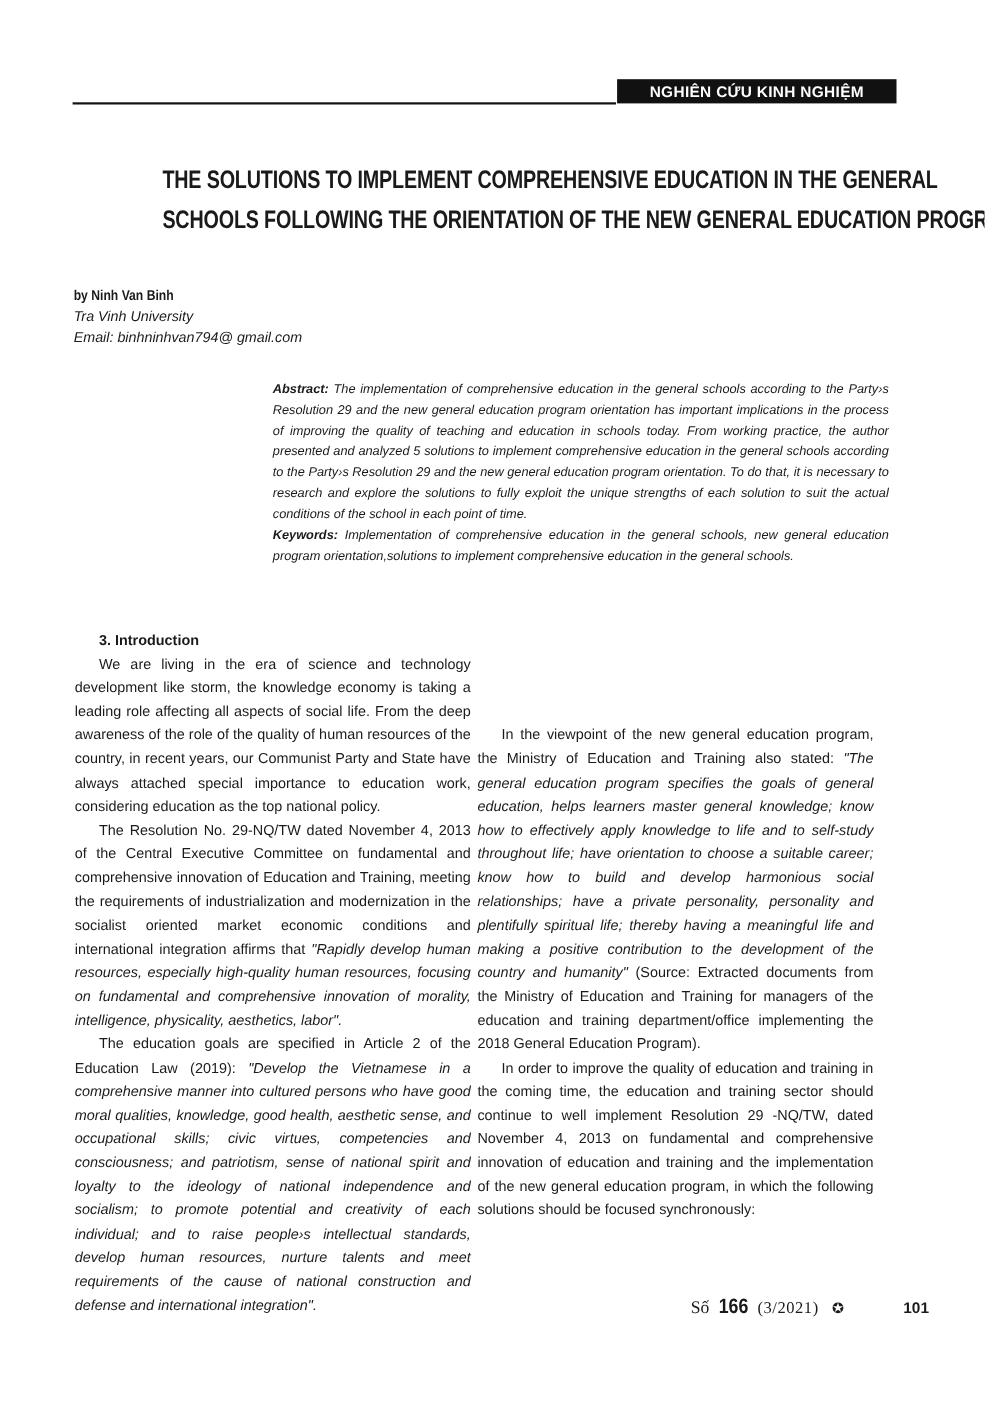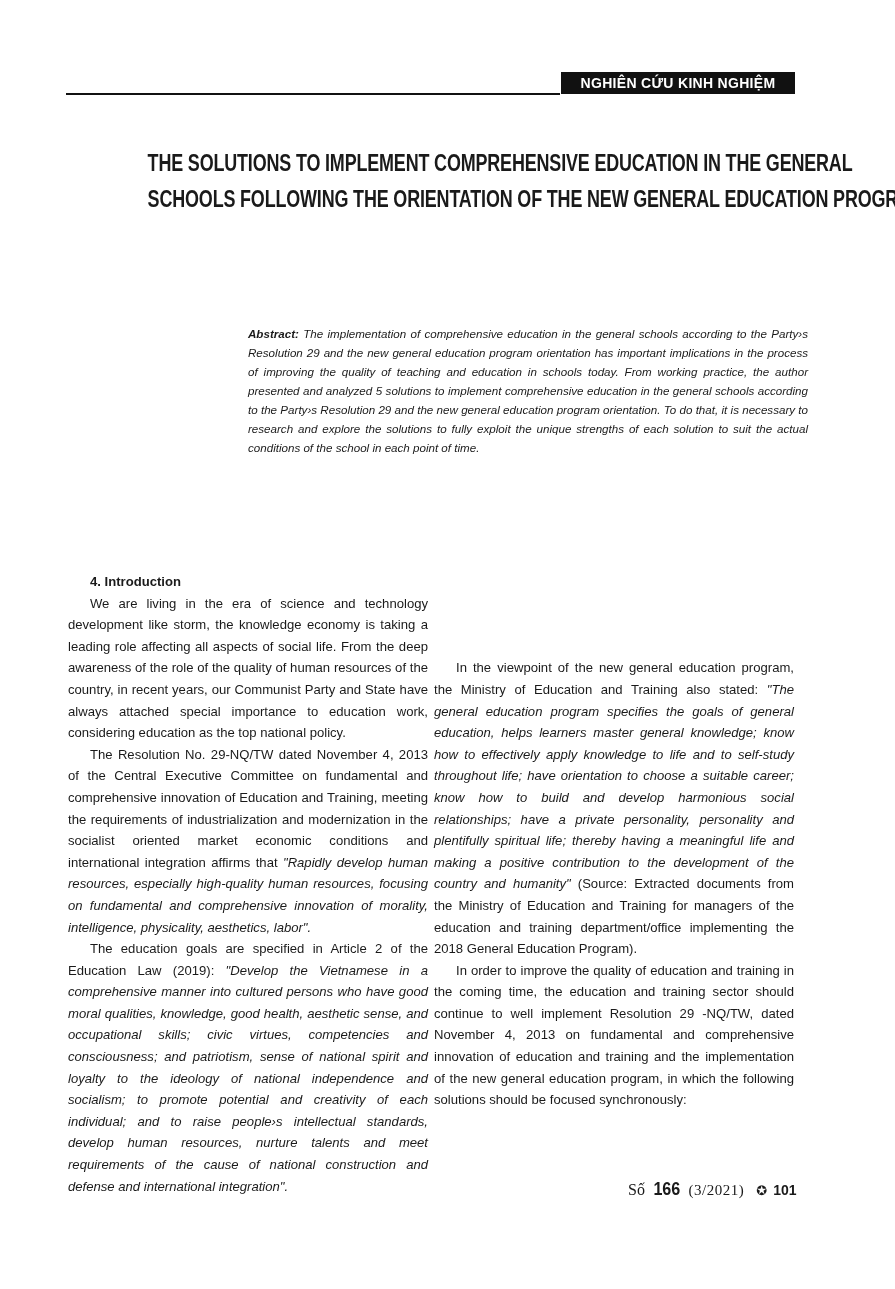--- a/index.html
+++ b/index.html
@@ -1,78 +1,84 @@
 <!DOCTYPE html>
 <html><head>
 <meta charset="utf-8">
 <style>
   html, body { margin: 0; padding: 0; background: #ffffff; }
   body { width: 895px; height: 1289px; position: relative; overflow: hidden; color: #1a1a1a; }
   .page { position: absolute; inset: 0; }
 
   
   .header-rule { position: absolute; left: 66px; top: 93px; width: 494px; height: 2px; background: #111; }
-  .header-tag { position: absolute; left: 561px; top: 72px; width: 234px; height: 22px; background: #111;
+  .header-tag { position: absolute; left: 561px; top: 72px; width: 254px; height: 22px; background: #111;
     color: #fff; font-family: "Liberation Sans", sans-serif; font-weight: bold; font-size: 14px;
     letter-spacing: 0.3px; line-height: 22px; text-align: center; }
 
   
   .title { position: absolute; left: 66px; top: 145px; width: 742px; text-align: center;
     font-family: "Liberation Sans", sans-serif; font-weight: bold; font-size: 23px; line-height: 36px;
     transform: scaleX(0.78); transform-origin: center top; letter-spacing: -0.2px; }
   .title .line { display: block; white-space: nowrap; }
 
   
   .byline { position: absolute; left: 67px; top: 259px; font-family: "Liberation Sans", sans-serif; font-size: 13px; line-height: 19px; }
   .byline .author { font-weight: bold; transform: scaleX(0.85); transform-origin: left; display: inline-block; }
   .byline .aff, .byline .email { font-style: italic; display: block; }
 
   
-  .abstract { position: absolute; left: 248px; top: 324px; width: 560px; font-family: "Liberation Sans", sans-serif;
+  .abstract { position: absolute; left: 248px; top: 344px; width: 560px; font-family: "Liberation Sans", sans-serif;
     font-style: italic; font-size: 11.6px; line-height: 19px; text-align: justify; }
   .abstract .lbl { font-weight: bold; }
   .abstract p { margin: 0; }
 
   
   .col { position: absolute; top: 571px; width: 360px; font-family: "Liberation Sans", sans-serif;
     font-size: 13.1px; line-height: 21.6px; text-align: justify; }
   .col-left { left: 68px; }
   .col-right { left: 434px; }
   .col p { margin: 0; text-indent: 22px; }
   .col h2 { margin: 0; font-size: 13.1px; font-weight: bold; line-height: 21.6px; padding-left: 22px; }
   .col i { font-style: italic; }
 
   
   .footer { position: absolute; left: 628px; top: 1178px; font-size: 15px; white-space: nowrap; display: flex; align-items: baseline; gap: 6px; text-align: center; }
   .footer .so { font-family: "Liberation Serif", serif; font-size: 16px; }
   .footer .issue { font-family: "Liberation Sans", sans-serif; font-weight: bold; font-size: 19px; transform: scaleX(0.85); display: inline-block; }
   .footer .date { font-family: "Liberation Serif", serif; font-size: 15px; letter-spacing: 0.5px; }
   .footer .star { font-size: 13px; margin-left: 6px; }
-  .footer .pg { font-family: "Liberation Sans", sans-serif; font-weight: bold; font-size: 14px; }
+  .footer .pg { font-family: "Liberation Sans", sans-serif; font-weight: bold; font-size: 14px; margin-left: 48px; }
 </style>
 </head>
 <body>
 
 <div class="page">
 
   <div class="header-rule"></div>
   <div class="header-tag">NGHIÊN CỨU KINH NGHIỆM</div>
 
   <div class="title">
     <span class="line">THE SOLUTIONS TO IMPLEMENT COMPREHENSIVE EDUCATION IN THE GENERAL</span>
     <span class="line">SCHOOLS FOLLOWING THE ORIENTATION OF THE NEW GENERAL EDUCATION PROGRAM</span>
   </div>
 
+  <div class="byline">
+    <span class="author">by Ninh Van Binh</span>
+    <span class="aff">Tra Vinh University</span>
+    <span class="email">Email: binhninhvan794@ gmail.com</span>
+  </div>
 
   <div class="abstract">
     <p><span class="lbl">Abstract:</span><span> The implementation of comprehensive education in the general schools according to the Party›s Resolution 29 and the new general education program orientation has important implications in the process of improving the quality of teaching and education in schools today. From working practice, the author presented and analyzed 5 solutions to implement comprehensive education in the general schools according to the Party›s Resolution 29 and the new general education program orientation. To do that, it is necessary to research and explore the solutions to fully exploit the unique strengths of each solution to suit the actual conditions of the school in each point of time.</span></p>
+    <p><span class="lbl">Keywords:</span><span> Implementation of comprehensive education in the general schools, new general education program orientation,solutions to implement comprehensive education in the general schools.</span></p>
   </div>
 
   <div class="col col-left">
-    <h2>4. Introduction</h2>
+    <h2>3. Introduction</h2>
     <p>We are living in the era of science and technology development like storm, the knowledge economy is taking a leading role affecting all aspects of social life. From the deep awareness of the role of the quality of human resources of the country, in recent years, our Communist Party and State have always attached special importance to education work, considering education as the top national policy.</p>
     <p><span>The Resolution No. 29-NQ/TW dated November 4, 2013 of the Central Executive Committee on fundamental and comprehensive innovation of Education and Training, meeting the requirements of industrialization and modernization in the socialist oriented market economic conditions and international integration affirms that </span><i>"Rapidly develop human resources, especially high-quality human resources, focusing on fundamental and comprehensive innovation of morality, intelligence, physicality, aesthetics, labor".</i></p>
     <p><span>The education goals are specified in Article 2 of the Education Law (2019): </span><i>"Develop the Vietnamese in a comprehensive manner into cultured persons who have good moral qualities, knowledge, good health, aesthetic sense, and occupational skills; civic virtues, competencies and consciousness; and patriotism, sense of national spirit and loyalty to the ideology of national independence and socialism; to promote potential and creativity of each individual; and to raise people›s intellectual standards, develop human resources, nurture talents and meet requirements of the cause of national construction and defense and international integration".</i></p>
   </div>
 
   <div class="col col-right">
     <div style="height:86.4px"></div>
     <p><span>In the viewpoint of the new general education program, the Ministry of Education and Training also stated: </span><i>"The general education program specifies the goals of general education, helps learners master general knowledge; know how to effectively apply knowledge to life and to self-study throughout life; have orientation to choose a suitable career; know how to build and develop harmonious social relationships; have a private personality, personality and plentifully spiritual life; thereby having a meaningful life and making a positive contribution to the development of the country and humanity"</i><span> (Source: Extracted documents from the Ministry of Education and Training for managers of the education and training department/office implementing the 2018 General Education Program).</span></p>
     <p>In order to improve the quality of education and training in the coming time, the education and training sector should continue to well implement Resolution 29 -NQ/TW, dated November 4, 2013 on fundamental and comprehensive innovation of education and training and the implementation of the new general education program, in which the following solutions should be focused synchronously:</p>
   </div>

